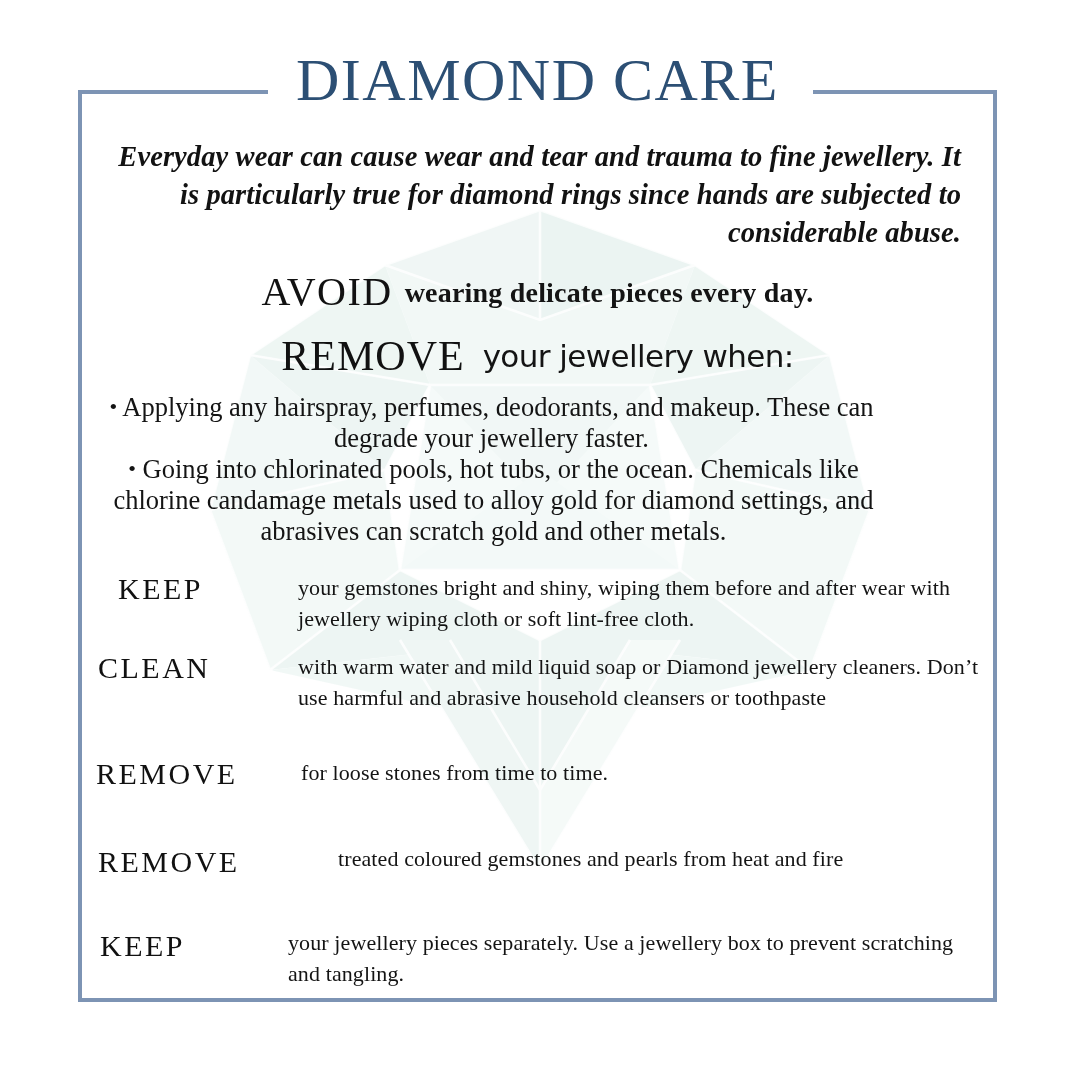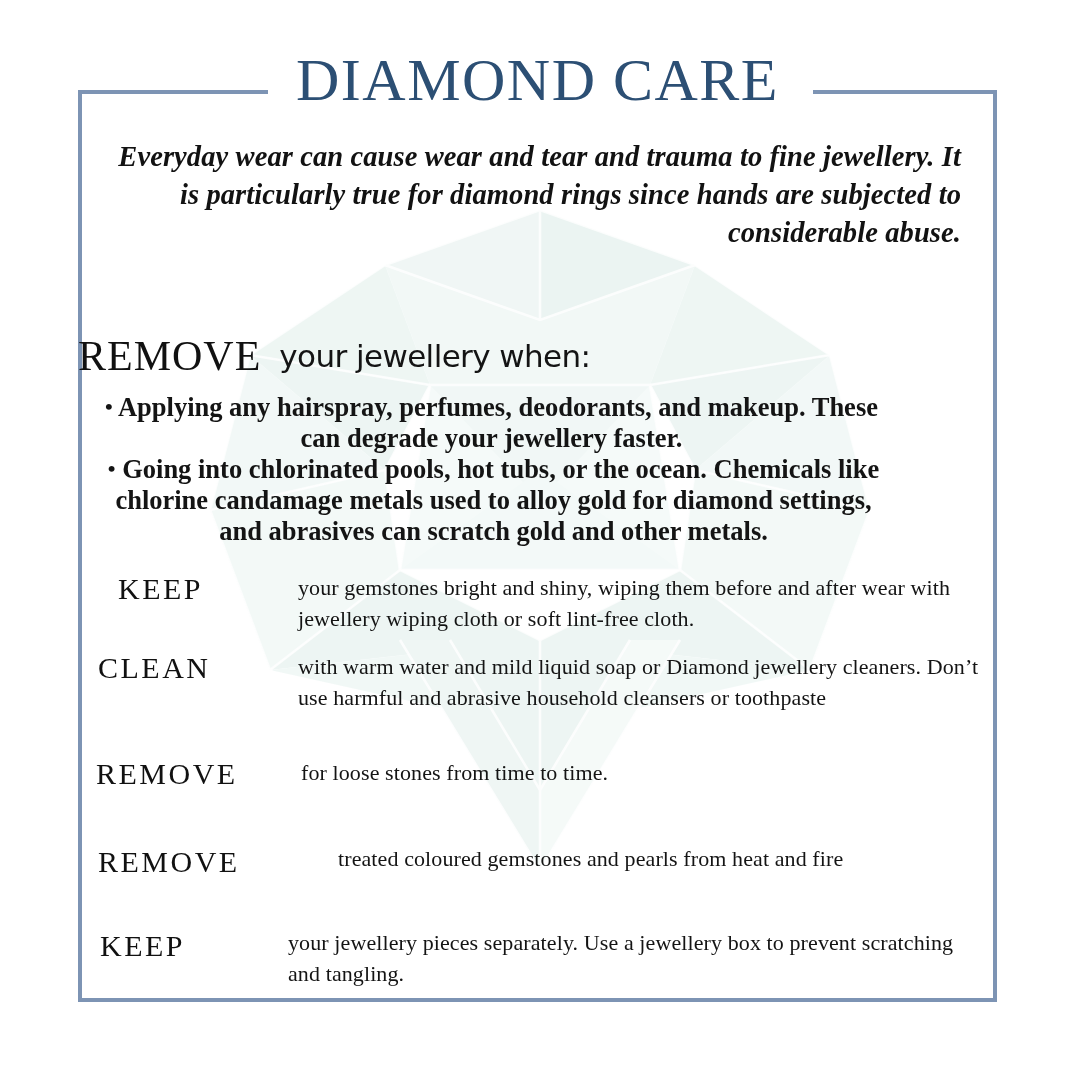--- a/index.html
+++ b/index.html
@@ -129,20 +129,21 @@
     top: -3px;
     margin-left: 8px;
   }
 
   
   .remove-row {
     position: absolute;
     left: 0;
     top: 242px;
     width: 919px;
+    text-align: center;
     white-space: nowrap;
   }
   .remove-row .kw-display {
     font-size: 42px;
     letter-spacing: 1px;
   }
   .remove-row .body-sans {
     font-family: "DejaVu Sans", "Liberation Sans", sans-serif;
     font-size: 31px;
     font-weight: 400;
@@ -152,21 +153,20 @@
     top: -3px;
     margin-left: 14px;
   }
 
   
   .bullets {
     position: absolute;
     left: 0;
     top: 302px;
     width: 839px;
-    font-weight: bold;
   }
   .bullet {
     position: relative;
     text-align: center;
     font-family: "Liberation Serif", "DejaVu Serif", serif;
     font-size: 26.5px;
     line-height: 31px;
     color: #141414;
   }
   .bullet .dot {
@@ -270,20 +270,24 @@
 
   <div id="frame"></div>
   <div id="frame-gap"></div>
 
   <div id="content">
 
     <div class="title">DIAMOND CARE</div>
 
     <div class="intro">Everyday wear can cause wear and tear and trauma to fine jewellery. It is particularly true for diamond rings since hands are subjected to considerable abuse.</div>
 
+    <div class="avoid-row">
+      <span class="kw-display">AVOID</span>
+      <span class="body-ser">wearing delicate pieces every day.</span>
+    </div>
 
     <div class="remove-row">
       <span class="kw-display">REMOVE</span>
       <span class="body-sans">your jewellery when:</span>
     </div>
 
     <div class="bullets">
       <div class="bullet bullet-1">
         <span class="dot">•</span>
         <span>Applying any hairspray, perfumes, deodorants, and makeup. These can degrade your jewellery faster.</span>

